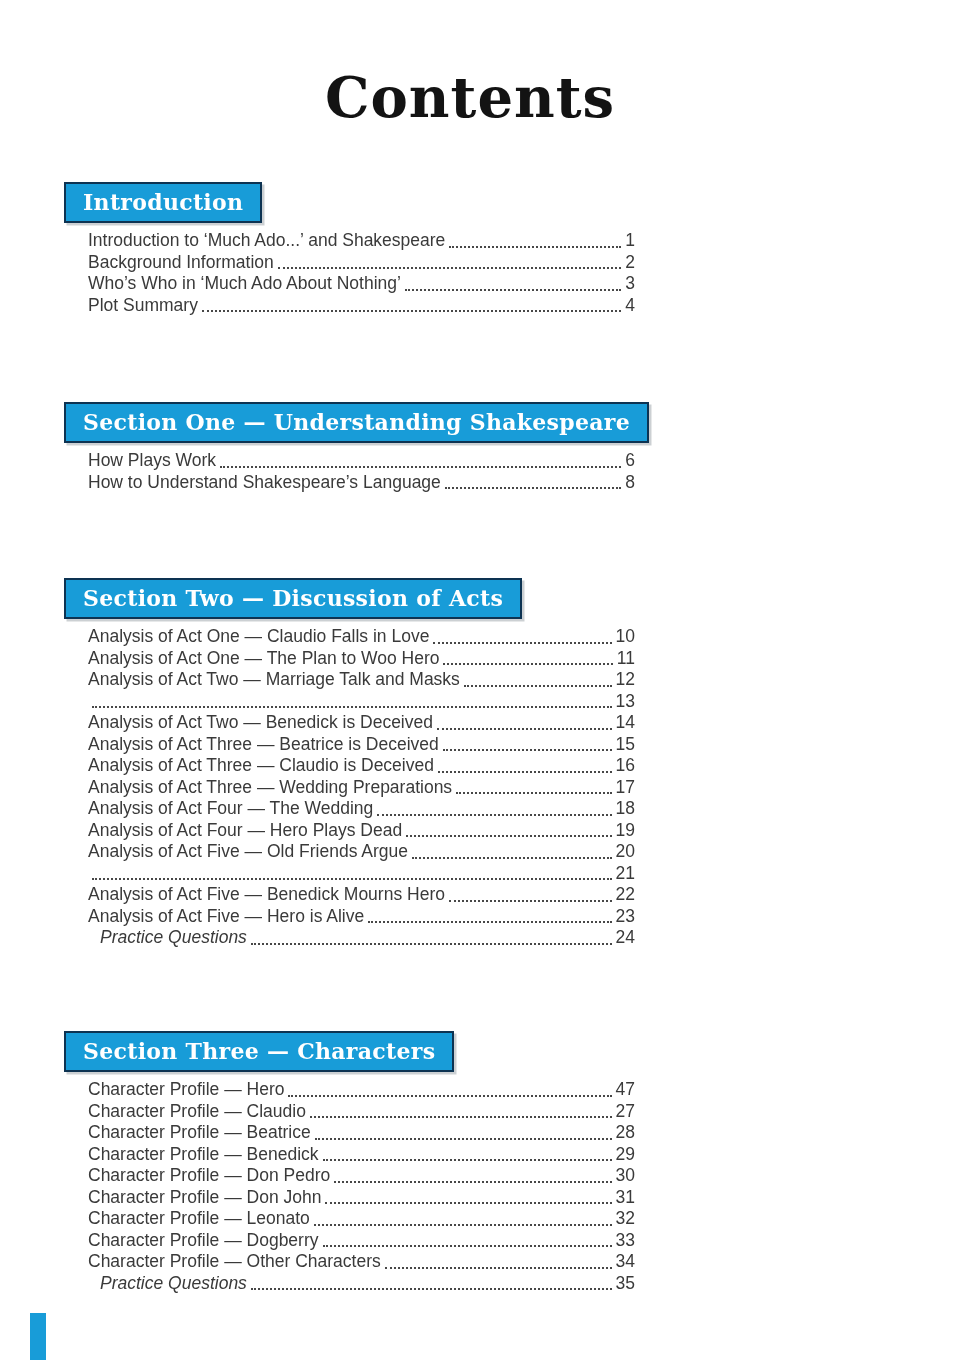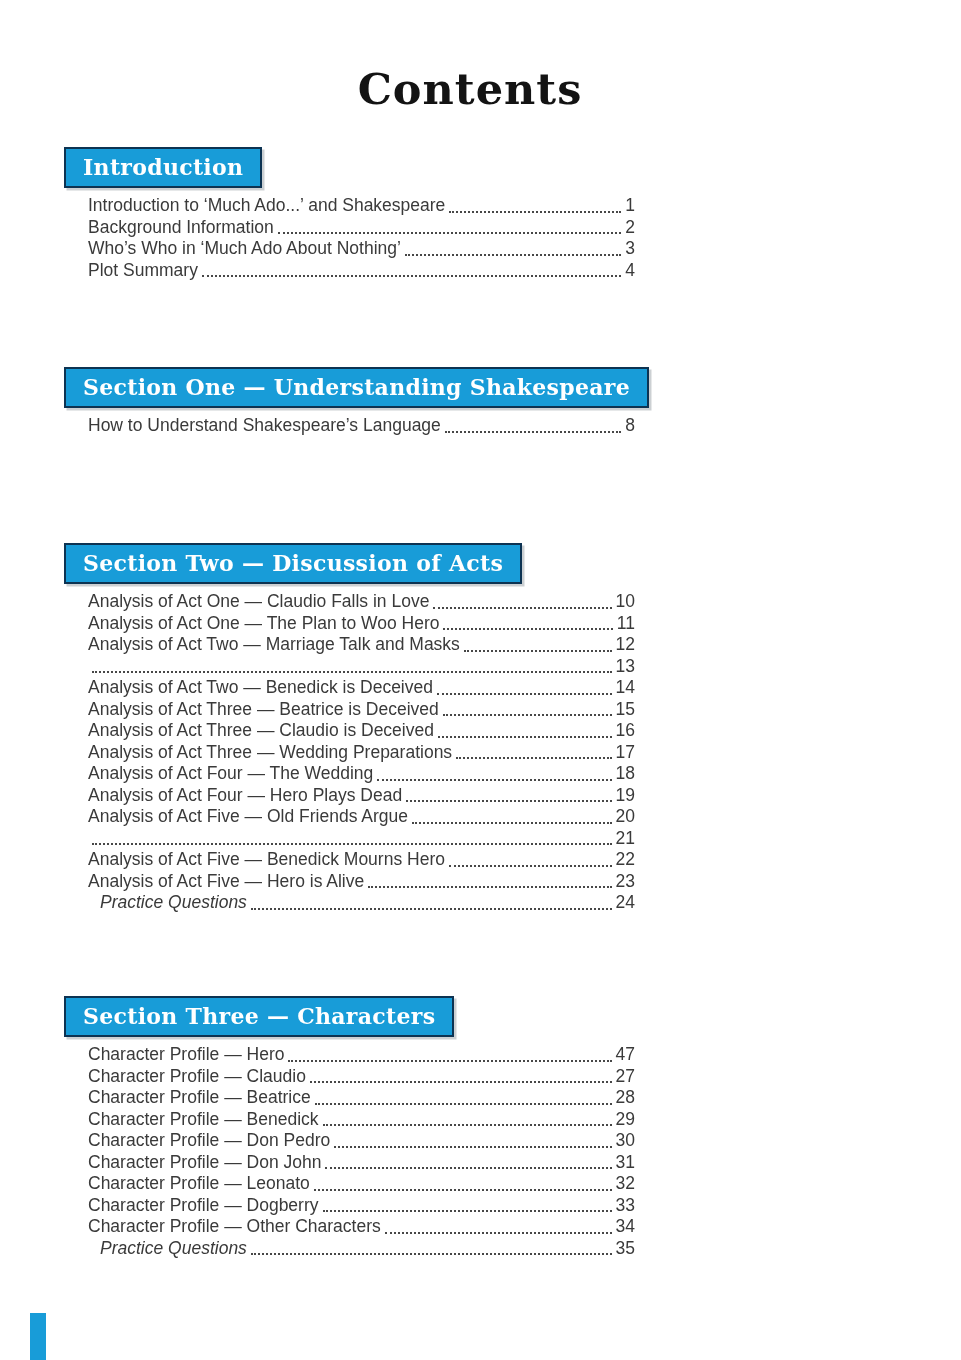--- a/index.html
+++ b/index.html
@@ -13,38 +13,39 @@
   }
   .title {
     position: absolute;
     top: 64px;
     left: 0;
     width: 940px;
     margin: 0;
     text-align: center;
     font-family: "DejaVu Serif", serif;
     font-weight: 700;
-    font-size: 43px;
+    font-size: 56px;
     letter-spacing: 1px;
     color: #131313;
   }
   .section { position: absolute; left: 64px; width: 571px; }
   .header-box {
     display: inline-block;
     background: var(--hdr, #189cd8);
     border: 2px solid var(--hdr-border, #0d3352);
     box-shadow: 2.5px 2.5px 0 rgba(110, 120, 130, 0.35);
     color: #ffffff;
     font-family: "DejaVu Serif", serif;
     font-weight: 700;
     font-size: 22px;
     line-height: 34px;
     padding: 1px 17px 2px 17px;
     letter-spacing: 0.3px;
     white-space: nowrap;
+    margin-top: 35px;
   }
   .entries { margin: 7px 0 0 24px; text-align: right; }
   .row {
     display: flex;
     align-items: baseline;
     height: 21.5px;
     font-size: 17.5px;
     color: #3a3a3a;
   }
   .row .lbl { white-space: nowrap; }
@@ -88,20 +89,25 @@
             <span class="pg">3</span>
           </div>
           <div class="row">
             <span class="lbl">Plot Summary</span>
             <span class="dots"></span>
             <span class="pg">4</span>
           </div>
         </div></section>
       <section class="section" style="top: 367px;"><div class="header-box">Section One — Understanding Shakespeare</div><div class="entries">
           <div class="row">
+            <span class="lbl">How Plays Work</span>
+            <span class="dots"></span>
+            <span class="pg">6</span>
+          </div>
+          <div class="row">
             <span class="lbl">How to Understand Shakespeare’s Language</span>
             <span class="dots"></span>
             <span class="pg">8</span>
           </div>
         </div></section>
       <section class="section" style="top: 543px;"><div class="header-box">Section Two — Discussion of Acts</div><div class="entries">
           <div class="row">
             <span class="lbl">Analysis of Act One — Claudio Falls in Love</span>
             <span class="dots"></span>
             <span class="pg">10</span>

